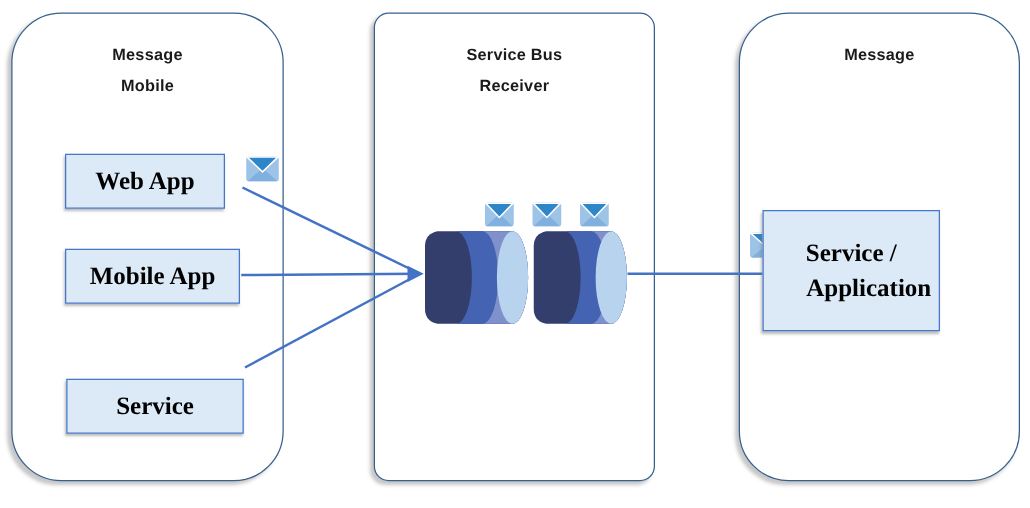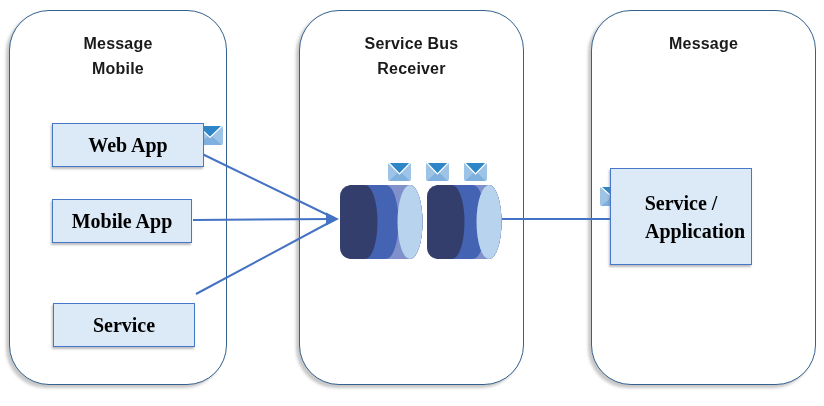--- a/index.html
+++ b/index.html
@@ -6,35 +6,35 @@
   .stage{
     position:relative;width:824px;height:406px;background:#ffffff;overflow:hidden;
     font-family:"Liberation Sans",sans-serif;
   }
   .panel{
     position:absolute;top:10px;height:373px;background:#ffffff;
     border:1.5px solid #35618e;border-radius:40px;
     box-shadow:-3px 3px 3px rgba(130,130,130,0.45);
   }
   .panel-sender{left:9px;width:216px;}
-  .panel-namespace{left:299px;width:223px;}
+  .panel-namespace{left:299px;width:223px;border-radius:12px;}
   .panel-receiver{left:591px;width:223px;}
   .panel-title{
     position:absolute;top:20px;left:0;width:100%;text-align:center;
-    font-weight:bold;font-size:16px;line-height:25px;color:#1a1a1a;
+    font-weight:bold;font-size:13px;line-height:25px;color:#1a1a1a;
     letter-spacing:0.2px;
   }
   .node{
     position:absolute;background:#dce9f7;border:1.6px solid #4777c9;
     box-shadow:-1px 2px 2px rgba(120,120,120,0.5);
     display:flex;align-items:center;justify-content:center;text-align:center;
     font-family:"Liberation Serif",serif;font-weight:bold;font-size:20px;color:#000;
     box-sizing:border-box;
   }
-  .node-web-app{left:52px;top:123px;width:152px;height:44px;}
+  .node-web-app{left:52px;top:123px;width:128px;height:44px;}
   .node-mobile-app{left:52px;top:199px;width:140px;height:44px;}
   .node-service{left:53px;top:273px;width:142px;height:44px;margin-top:30px;}
   .node-receiver-app{left:610px;top:168px;width:142px;height:97px;line-height:28px;}
   .queue-label{
     position:absolute;left:355px;top:265px;width:130px;text-align:center;
     font-weight:bold;font-size:19px;color:#1a1a1a;
   }
   svg.overlay{position:absolute;left:0;top:0;width:824px;height:406px;}
 </style>
 </head>

